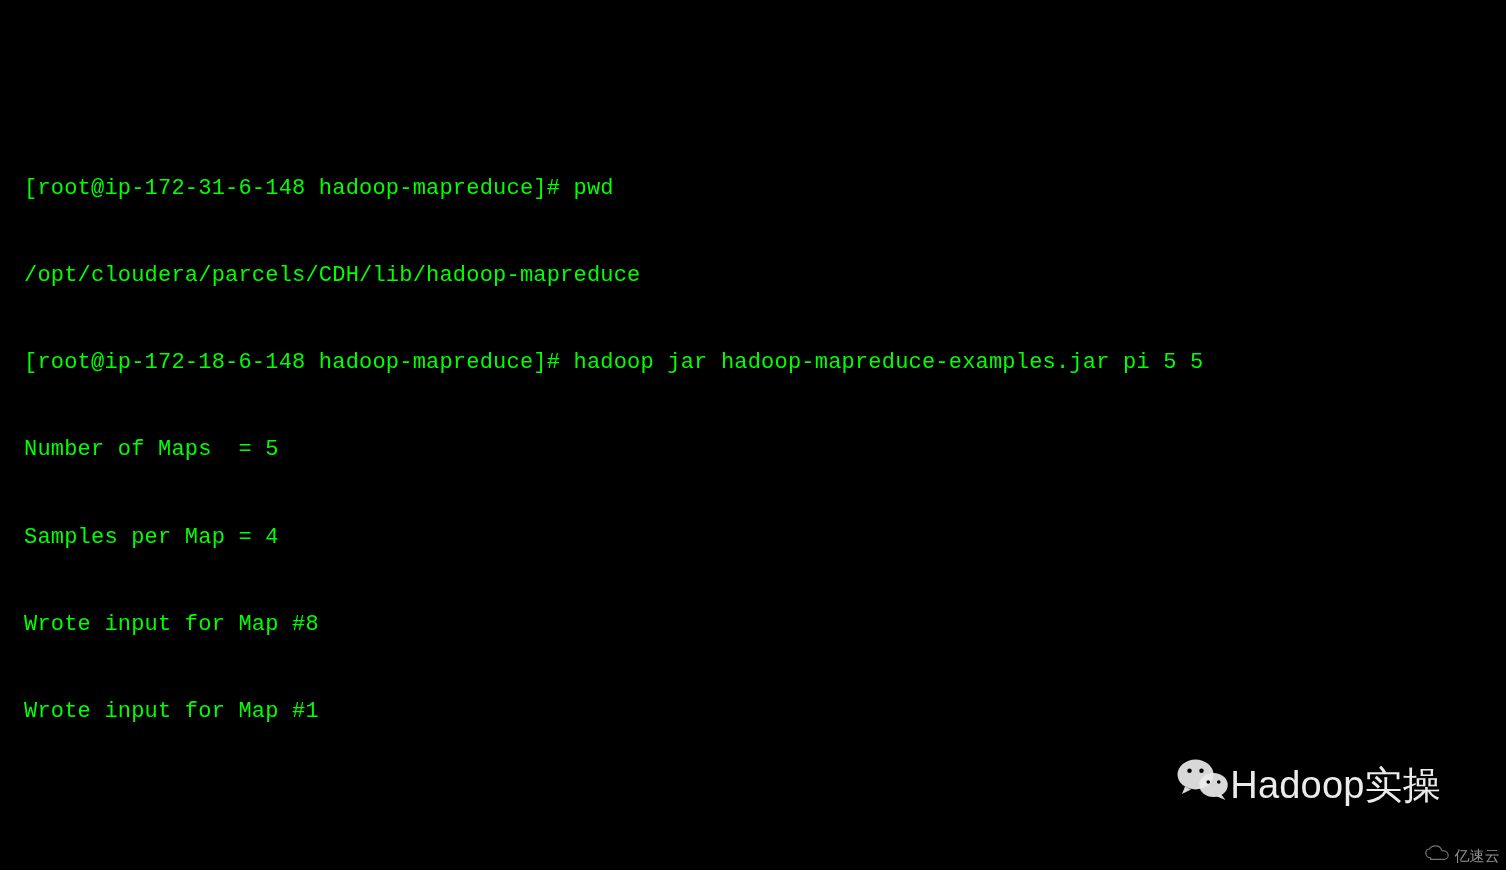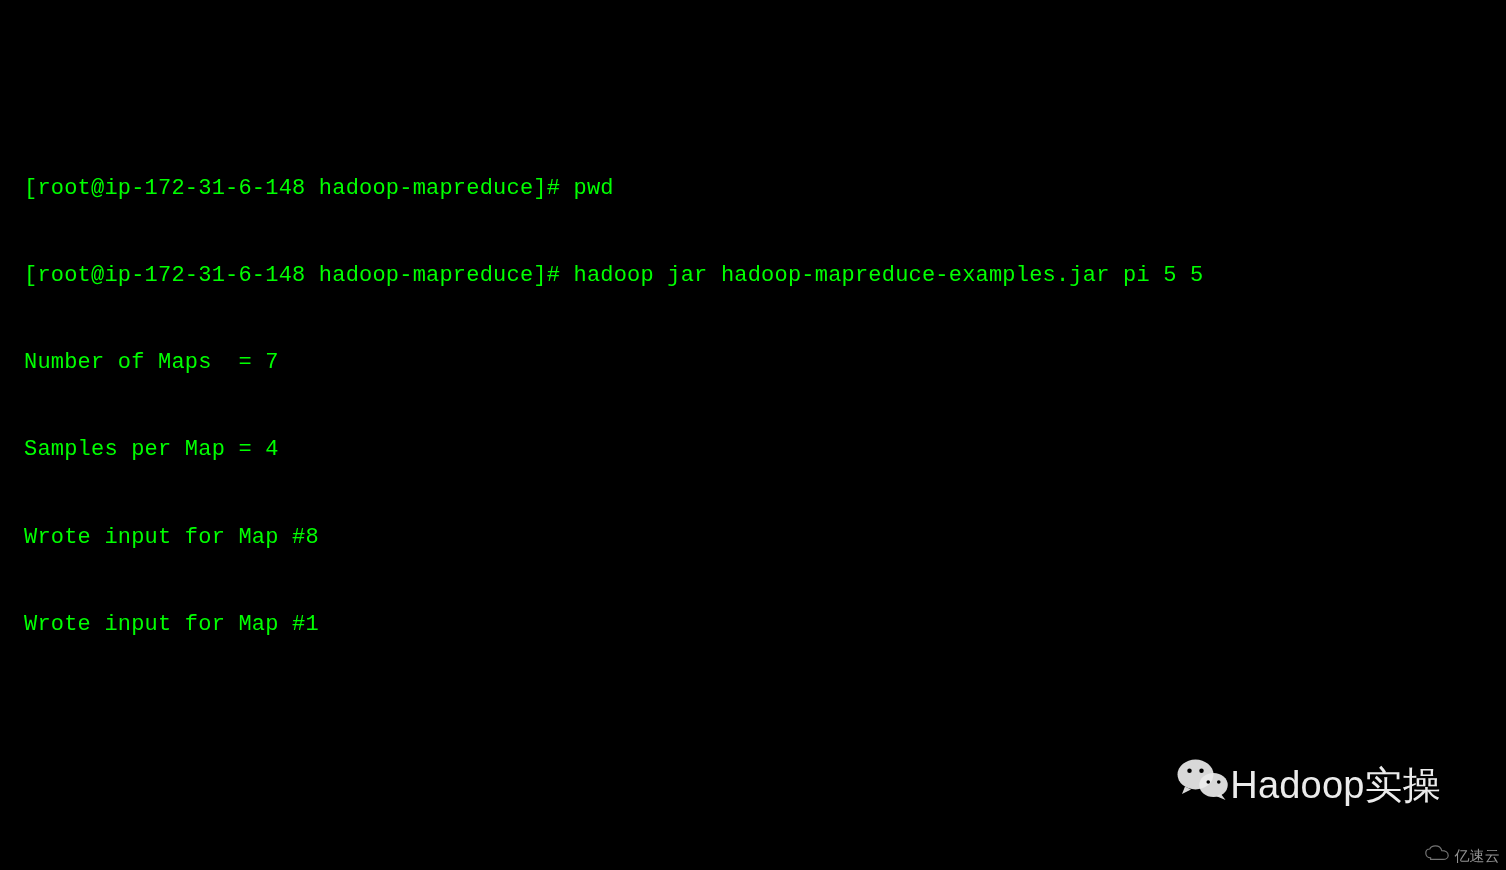--- a/index.html
+++ b/index.html
@@ -59,22 +59,23 @@
       opacity: 0.8;
     }
   </style>
 </head>
 <body>
 
 
 
 <div class="terminal">
   <span class="line">[root@ip-172-31-6-148 hadoop-mapreduce]# pwd</span>
-  <span class="line">[root@ip-172-31-6-148 hadoop-mapreduce]# hadoop jar hadoop-mapreduce-examples.jar pi 5 5</span>
-  <span class="line">Number of Maps  = 7</span>
+  <span class="line">/opt/cloudera/parcels/CDH/lib/hadoop-mapreduce</span>
+  <span class="line">[root@ip-172-18-6-148 hadoop-mapreduce]# hadoop jar hadoop-mapreduce-examples.jar pi 5 5</span>
+  <span class="line">Number of Maps  = 5</span>
   <span class="line">Samples per Map = 4</span>
   <span class="line">Wrote input for Map #8</span>
   <span class="line">Wrote input for Map #1</span>
   
   
   
   
   
   
   

